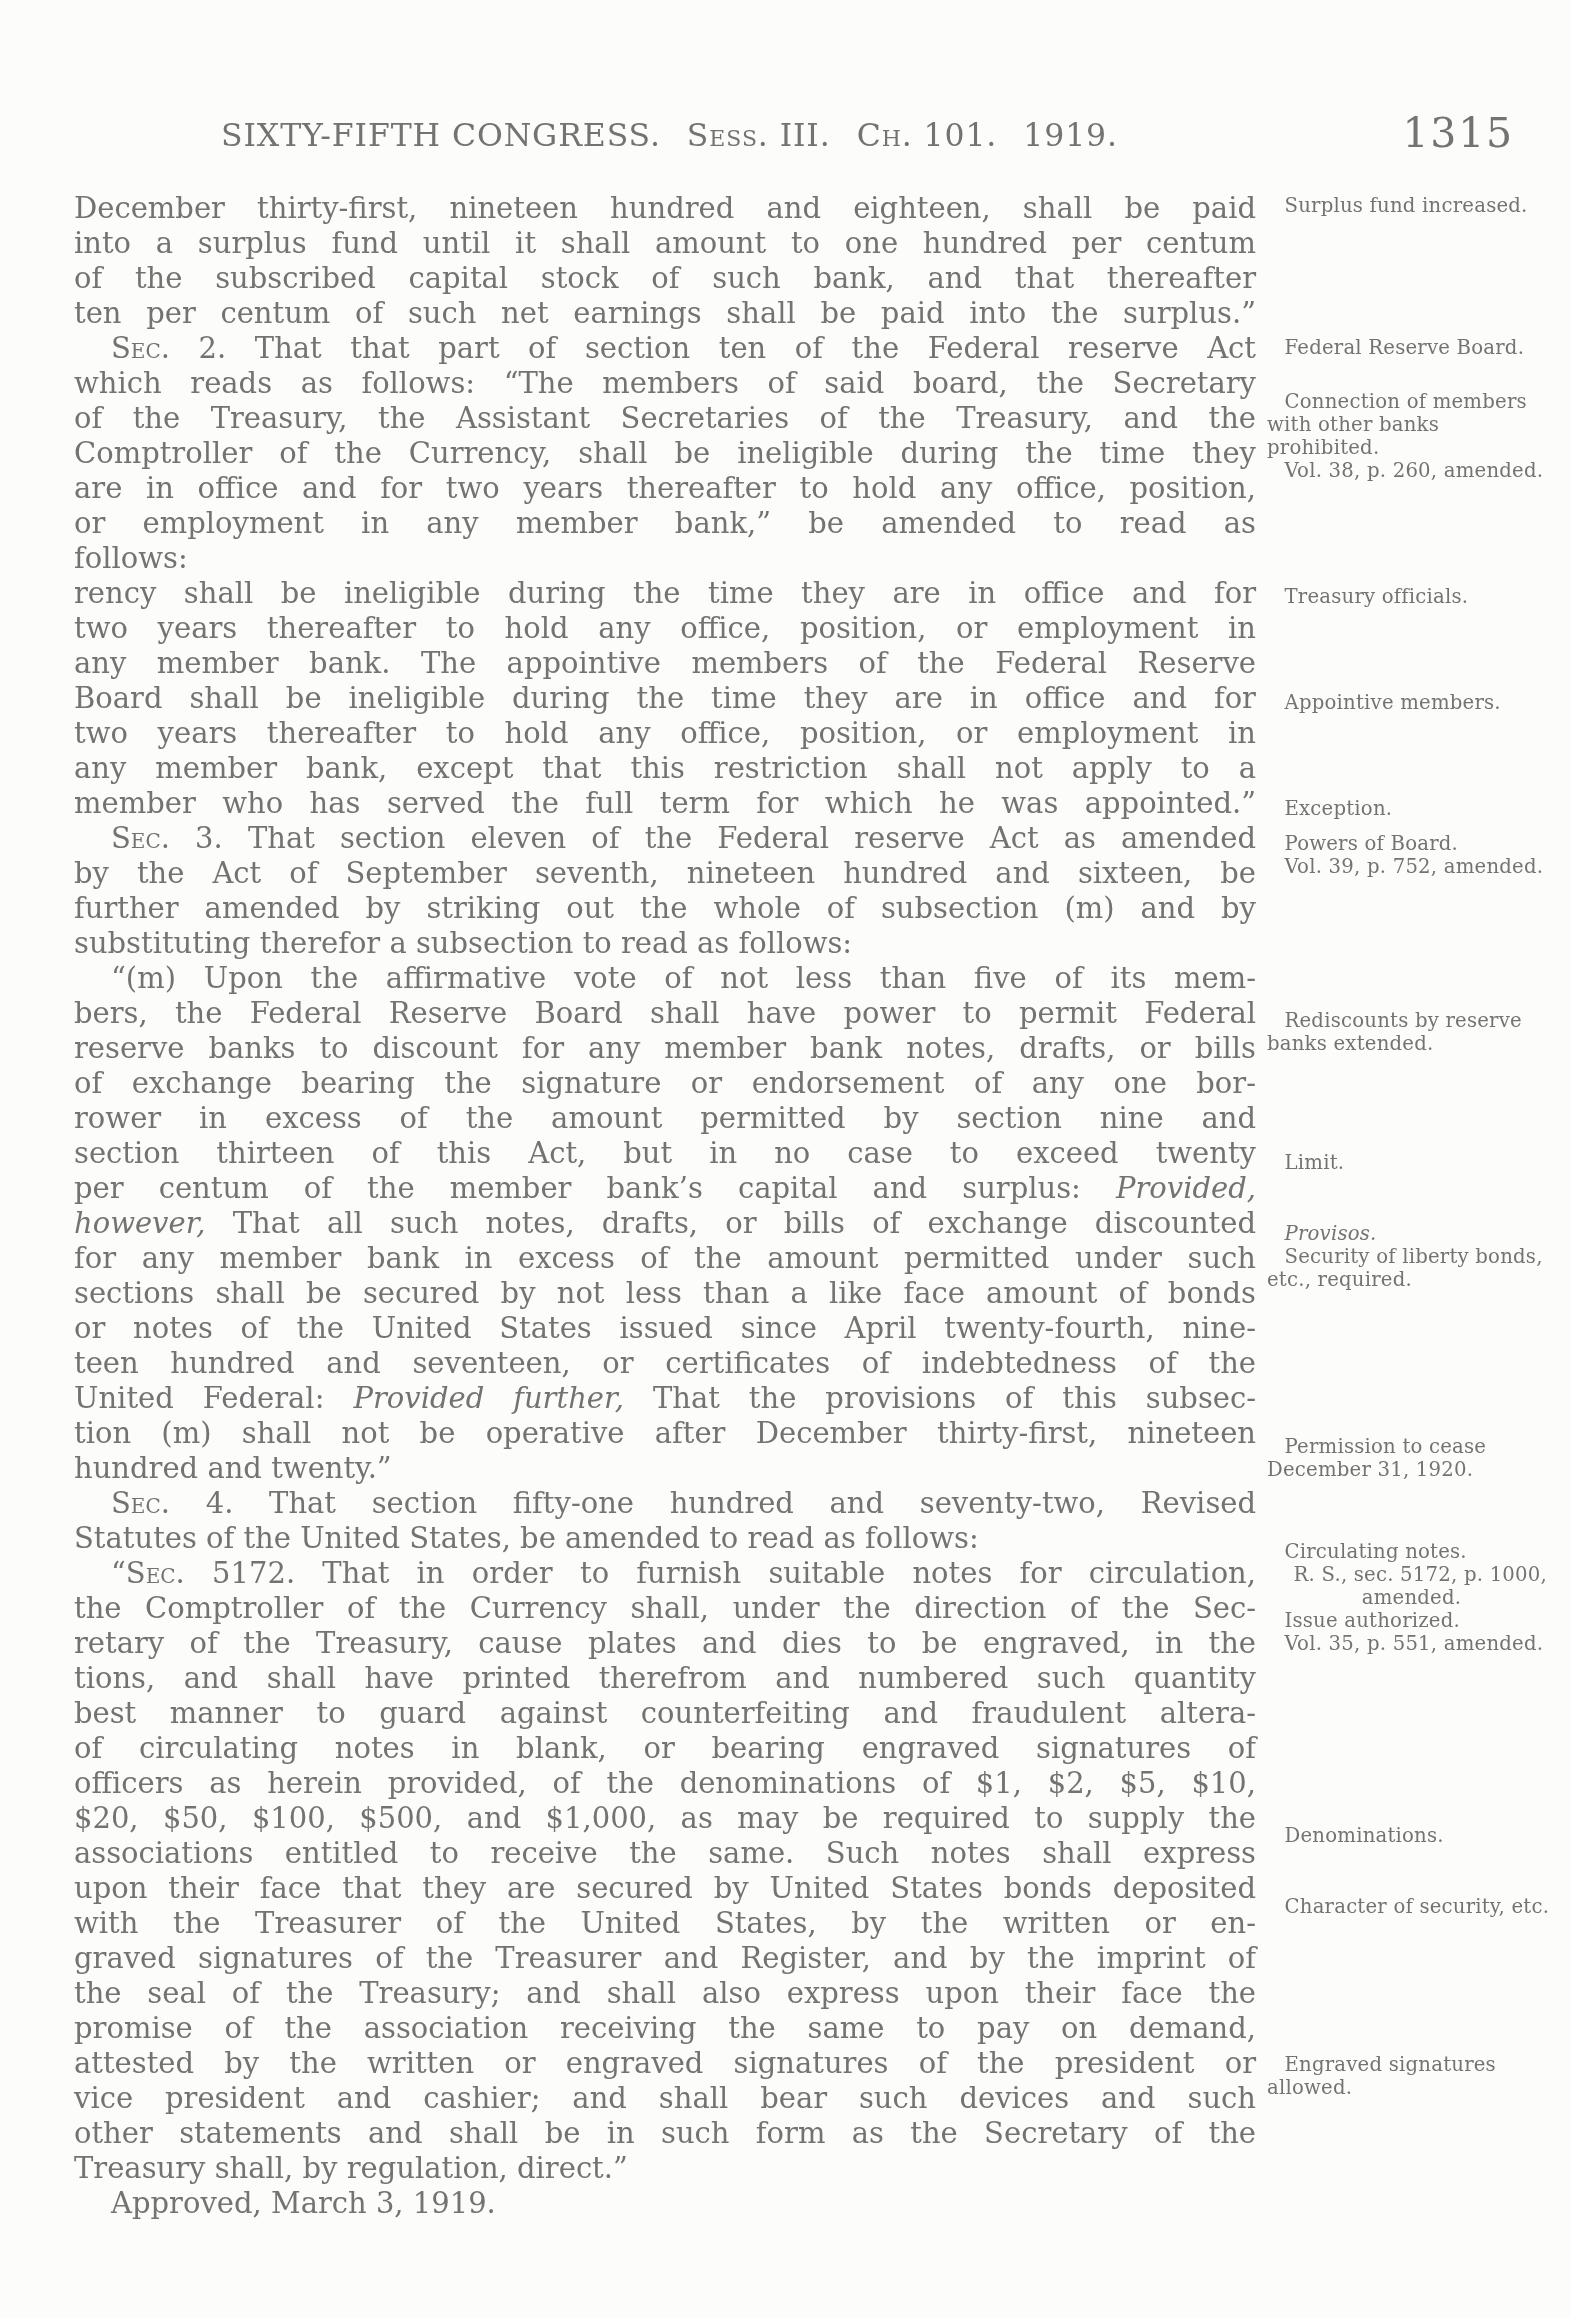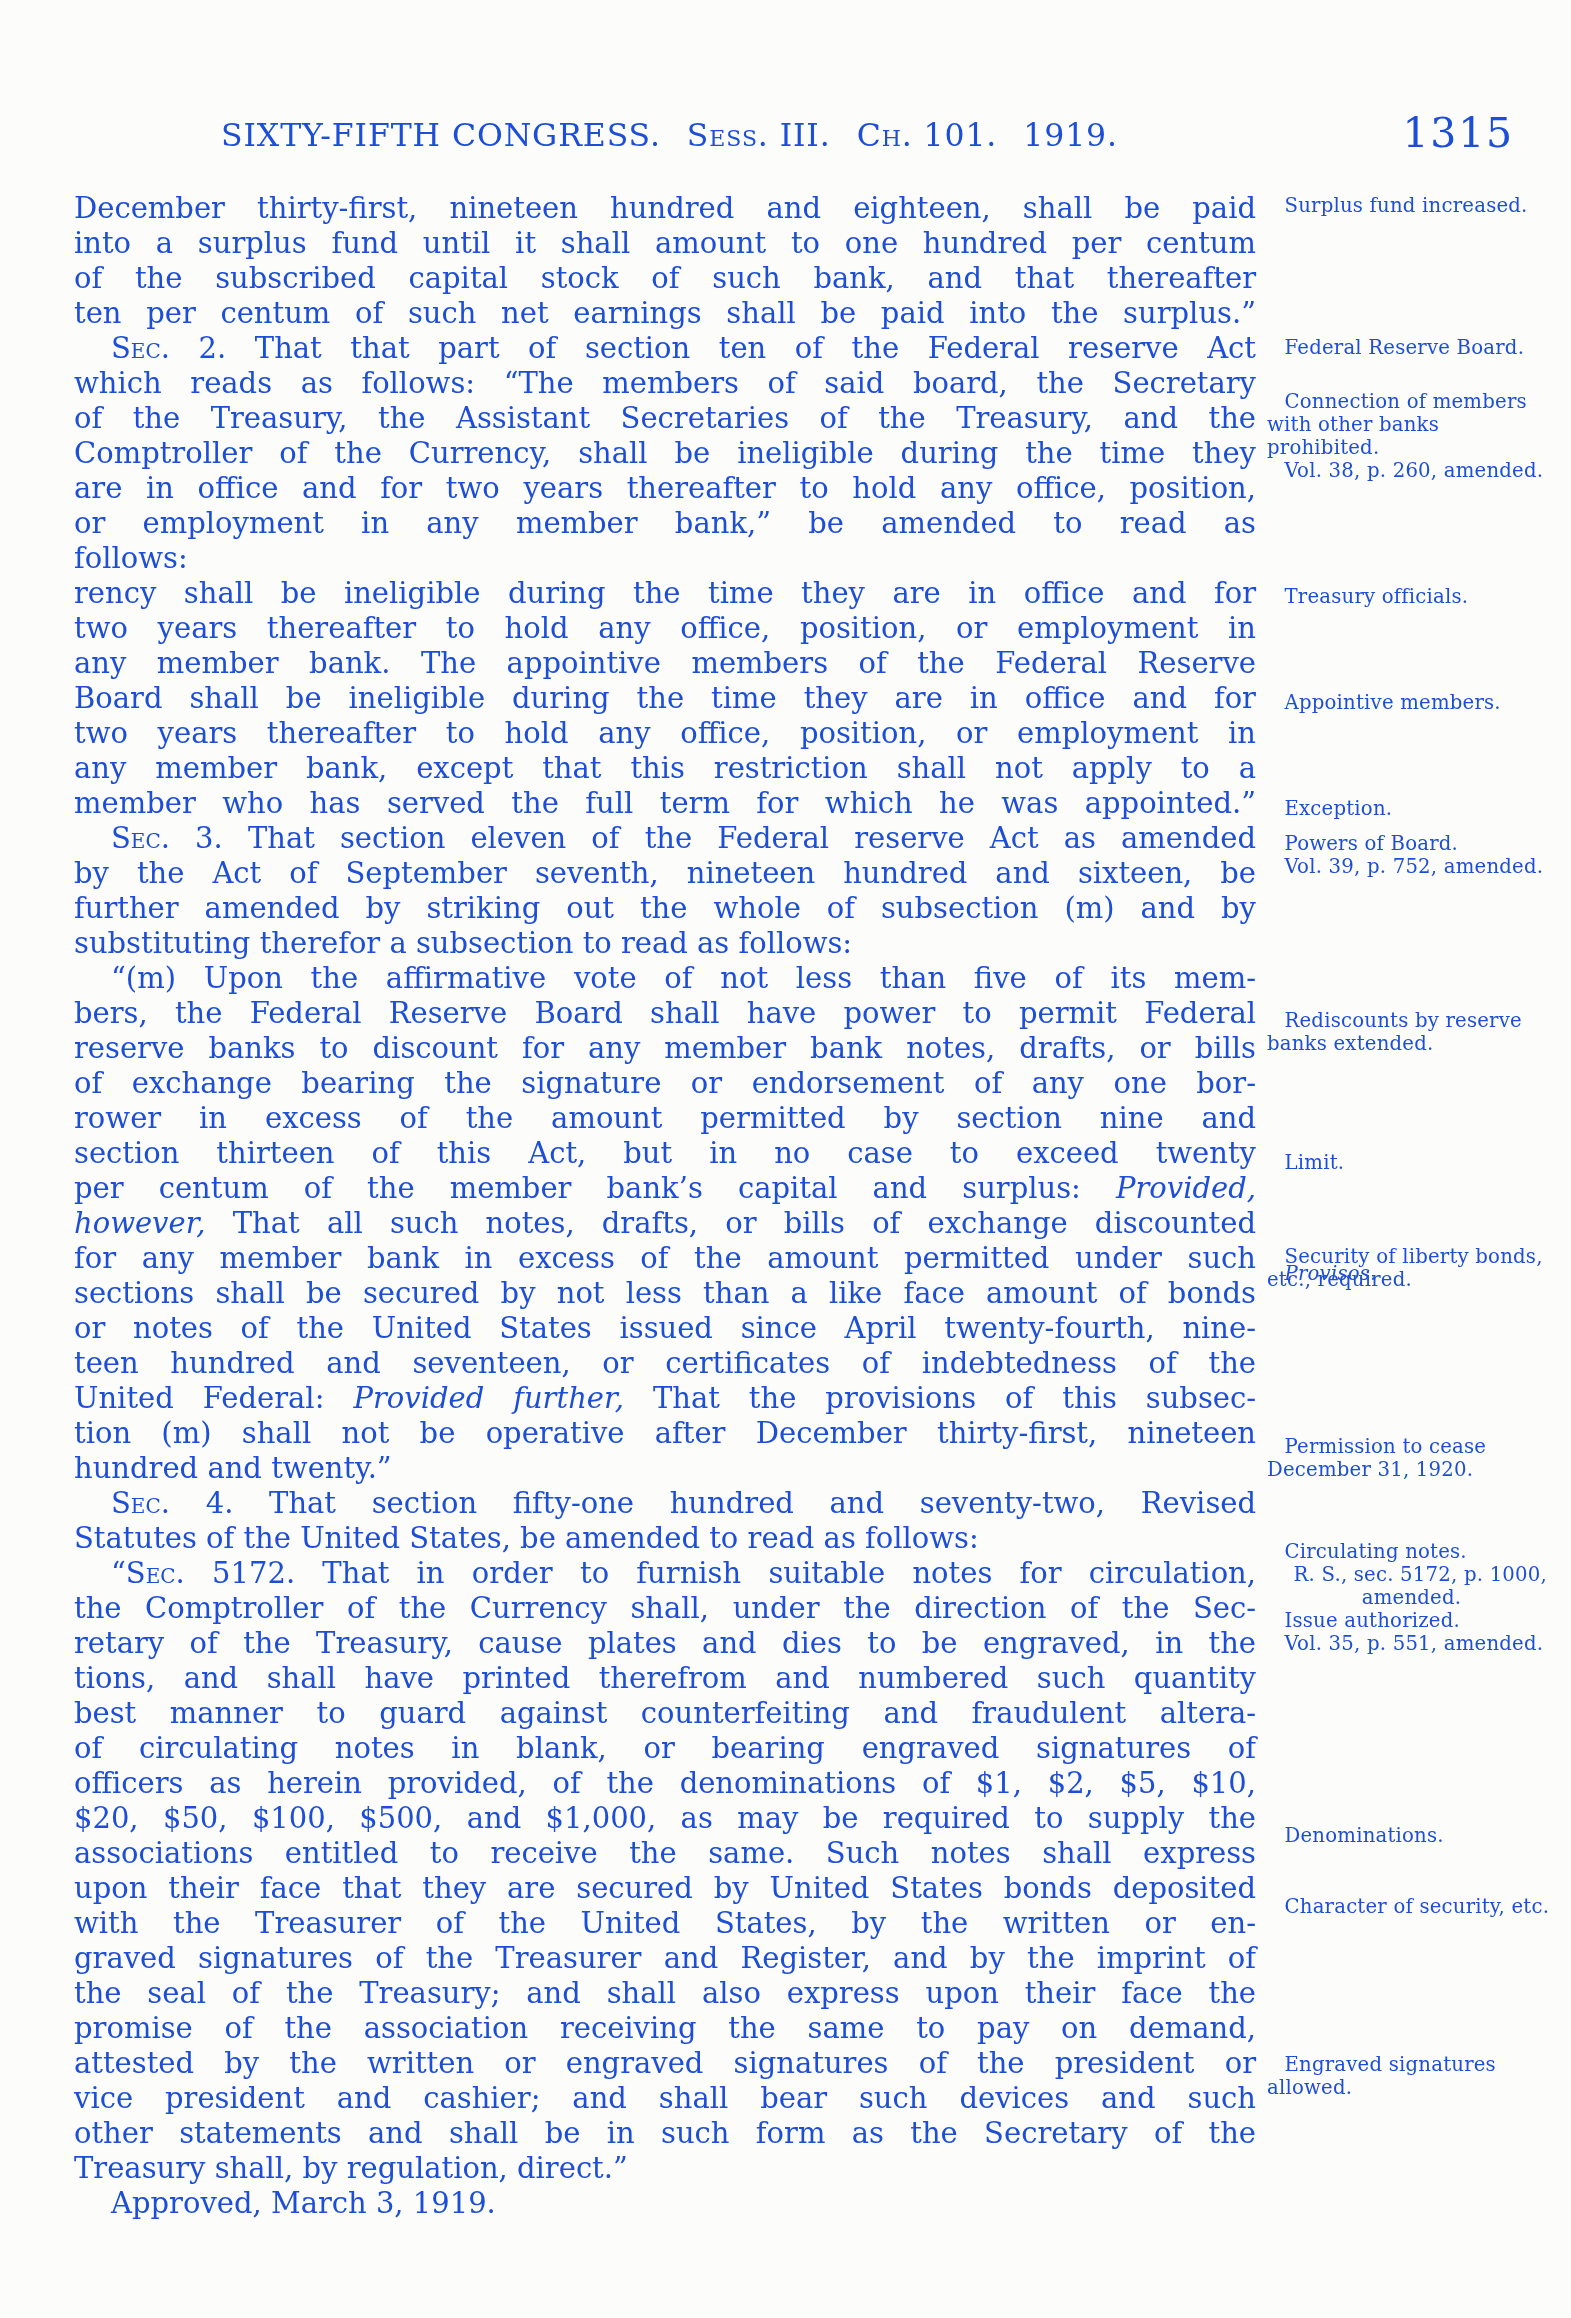--- a/index.html
+++ b/index.html
@@ -1,32 +1,32 @@
 <!DOCTYPE html>
 <html style="font-size:14px"><head>
 <meta charset="utf-8">
 <style>
   html,body { margin:0; padding:0; background:#d9d9d6; }
   .page {
     position:relative;
     width:1571px; height:2319px;
     background:#fcfcfa;
-    color:#1d4ed8;
+    color:#737373;
     font-family:"DejaVu Serif","Liberation Serif",serif;
     overflow:hidden;
   }
   
   .runhead {
     position:absolute; left:105px; top:117px; width:1129px;
     text-align:center; font-size:31.5px; letter-spacing:0.9px;
     white-space:nowrap;
   }
   .runhead .part { margin:0 13px; }
   .sc { font-variant:small-caps; }
-  .it { font-style:italic;margin-top:40px; }
+  .it { font-style:italic; }
   .pagenum {
     position:absolute; left:1383px; top:109px; width:131px;
     text-align:right; font-size:41px; letter-spacing:1.8px;
   }
   
   .body-col {
     position:absolute; left:74px; top:191px; width:1182px;
     font-size:29px; line-height:35px;
   }
   .line {

